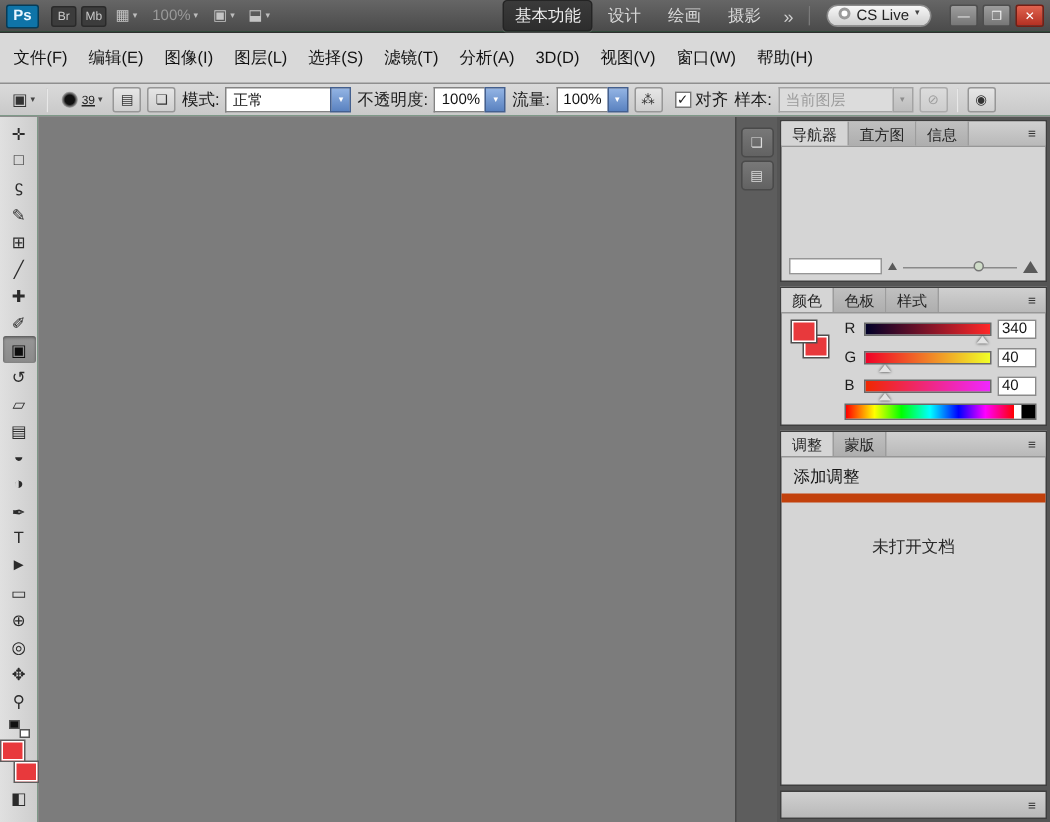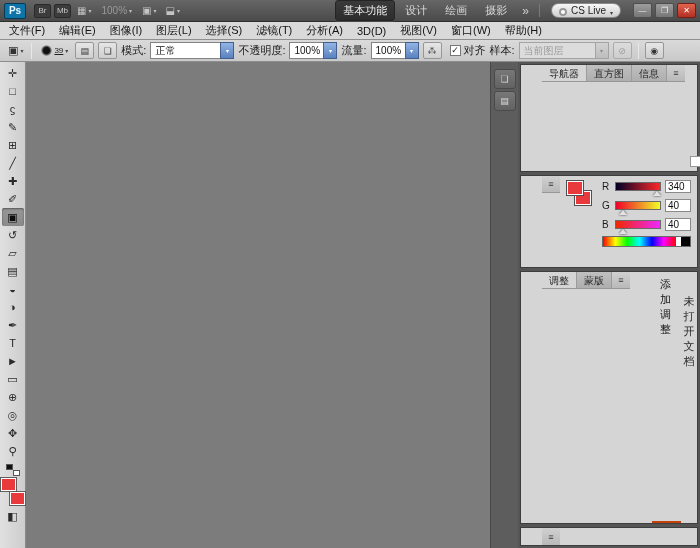--- a/index.html
+++ b/index.html
@@ -18,30 +18,30 @@
   .caret { font-size:6px; color:#bdbdbd; }
   .caret.dark { color:#444; }
   .tb-zoom { display:flex; align-items:center; gap:2px; color:#9a9a9a; font-size:10px; padding:0 4px; }
   .tb-sep { width:1px; height:13px; background:#353535; border-right:1px solid #7a7a7a; margin:0 3px; }
   .tb-spacer { flex:1; }
   .ws-wrap { display:flex; align-items:center; gap:2px;justify-content:space-between; }
   .ws-btn { color:#d8d8d8; font-size:11px; padding:2px 7px; border-radius:3px; border:1px solid transparent; white-space:nowrap; }
   .ws-btn.active { background:linear-gradient(#3a3a3a,#2d2d2d); border:1px solid #242424; color:#ececec;
     box-shadow:0 1px 0 rgba(255,255,255,.12); }
   .ws-more { color:#d0d0d0; font-size:12px; padding:0 4px; }
-  .cslive { display:flex; align-items:flex-end; gap:4px; background:linear-gradient(#f7f7f7,#cfcfcf);
+  .cslive { display:flex; align-items:flex-start; gap:4px; background:linear-gradient(#f7f7f7,#cfcfcf);
     border:1px solid #8a8a8a; border-radius:9px; padding:1px 7px; font-size:10px; color:#222; margin:0 5px; height:15px; }
   .cs-circle { width:8px; height:8px; border-radius:50%; background:#fff; border:2px solid #9a9a9a; }
   .win-btns { display:flex; gap:3px; margin-left:4px; }
   .win-btn { width:19px; height:15px; border-radius:2px; display:flex; align-items:center; justify-content:center;
     font-size:8px; background:linear-gradient(#9d9d9d,#767676); border:1px solid #4e4e4e; color:#f2f2f2; }
   .win-btn.close { background:linear-gradient(#e0634f,#b33022); border:1px solid #73it2018; border:1px solid #731f15; color:#fff; }
 
   
-  .menubar { height:18px; flex:none; background:#d9d9d9; border-bottom:1px solid #8f8f8f; display:flex; align-items:center; padding:0 2px; }
+  .menubar { height:34px; flex:none; background:#d9d9d9; border-bottom:1px solid #8f8f8f; display:flex; align-items:center; padding:0 2px; }
   .menu-item { padding:2px 7px; color:#131313; font-size:11px; white-space:nowrap; }
 
   
   .optionsbar { height:22px; flex:none; background:linear-gradient(#dadada,#c9c9c9); border-bottom:1px solid #8d8d8d;
     display:flex; align-items:center; gap:4px; padding:0 6px; color:#1c1c1c; }
   .opt-sep { width:1px; height:16px; background:#a5a5a5; border-right:1px solid #e8e8e8; margin:0 2px; }
   .opt-preset { display:flex; align-items:center; gap:2px; padding:0 2px; color:#333; font-size:11px; }
   .brush-picker { display:flex; align-items:center; gap:2px; padding:0 3px; }
   .brush-dot { width:11px; height:11px; border-radius:50%; background:radial-gradient(circle,#111 40%,rgba(17,17,17,0) 75%); }
   .brush-size { font-size:8px; color:#222;text-decoration:underline; }
@@ -79,21 +79,21 @@
   
   .canvas { flex:1; background:#7c7c7c; }
 
   
   .dockstrip { width:28px; flex:none; background:#5d5d5d; border-left:1px solid #474747; padding-top:5px; }
   .dock-btn { width:22px; height:20px; margin:2px auto; background:linear-gradient(#787878,#626262); border:1px solid #4a4a4a;
     border-radius:3px; color:#ddd; font-size:9px; display:flex; align-items:center; justify-content:center; }
 
   
   .panels { width:182px; flex:none; background:#555; display:flex; flex-direction:column; gap:3px; padding:2px; min-height:0; }
-  .panel-group { background:#d5d5d5; border:1px solid #3e3e3e; display:flex; flex-direction:row; min-height:0;padding-left:21px; }
+  .panel-group { background:#d5d5d5; border:1px solid #3e3e3e; display:flex; flex-direction:column; min-height:0; }
   .tabbar { height:17px; flex:none; display:flex; align-items:stretch; background:linear-gradient(#d0d0d0,#b9b9b9); border-bottom:1px solid #979797; }
   .tabs { display:flex; }
   .tab { font-size:10px; color:#262626; padding:2px 7px 0; border-right:1px solid #9c9c9c;
     background:linear-gradient(#c0c0c0,#aeaeae); white-space:nowrap; }
   .tab.active { background:#d5d5d5; }
   .panel-menu { margin-left:auto; width:18px; display:flex; align-items:center; justify-content:center; color:#333; font-size:9px; }
 
   .nav-group { height:108px; flex:none; }
   .nav-content { flex:1; display:flex; flex-direction:column; justify-content:flex-end; }
   .nav-bottom { height:16px; display:flex; align-items:center; gap:4px; padding:0 5px 3px; }
@@ -117,21 +117,21 @@
     border-left:4px solid transparent; border-right:4px solid transparent; border-bottom:5px solid #e3e3e3;
     filter:drop-shadow(0 0 1px #333); }
   .ch-value { width:26px; height:13px; background:#fff; border:1px solid #8a8a8a; font-size:10px; color:#111;
     display:flex; align-items:center; padding:0 2px; }
   .spectrum-row { margin:5px 6px 0 42px; height:11px; display:flex; border:1px solid #6a6a6a; }
   .spectrum { flex:1; background:linear-gradient(90deg,#f00 0%,#ff0 17%,#0f0 33%,#0ff 50%,#00f 67%,#f0f 83%,#f00 100%); }
   .spec-w { width:5px; background:#fff; }
   .spec-b { width:9px; background:#000; }
 
   .adj-group { flex:1; }
-  .adj-header { font-size:11px; color:#161616; padding:5px 8px 4px; border-bottom:2px solid #c2410c;margin-left:22px; }
+  .adj-header { font-size:11px; color:#161616; padding:5px 8px 4px; border-bottom:6px solid #c2410c; }
   .adj-empty { text-align:center; margin-top:22px; font-size:11px; color:#2a2a2a; }
 
   .bottom-group { flex:none; }
   .bottom-group .tabbar { border-bottom:none; }
 </style>
 </head>
 <body>
 
 <div class="app">
 
@@ -296,20 +296,25 @@
             <div class="nav-slider">
               <span class="nav-thumb"></span>
             </div>
             <span class="mt-large"></span>
           </div>
         </div>
       </div>
 
       <div class="panel-group color-group">
         <div class="tabbar">
+          <div class="tabs">
+              <div class="tab active">颜色</div>
+              <div class="tab">色板</div>
+              <div class="tab">样式</div>
+            </div>
           <div class="panel-menu">≡</div>
         </div>
         <div class="color-content">
           <div class="fg-sw" style="background: rgb(232, 57, 60);"></div>
           <div class="bg-sw" style="background: rgb(232, 57, 60);"></div>
           <div class="channels">
               <div class="ch-row">
                 <span class="ch-label">R</span>
                 <div class="ch-track" style="background: linear-gradient(90deg, rgb(0, 0, 40), rgb(255, 40, 40));">
                   <span class="ch-thumb" style="left: 94%;"></span>

